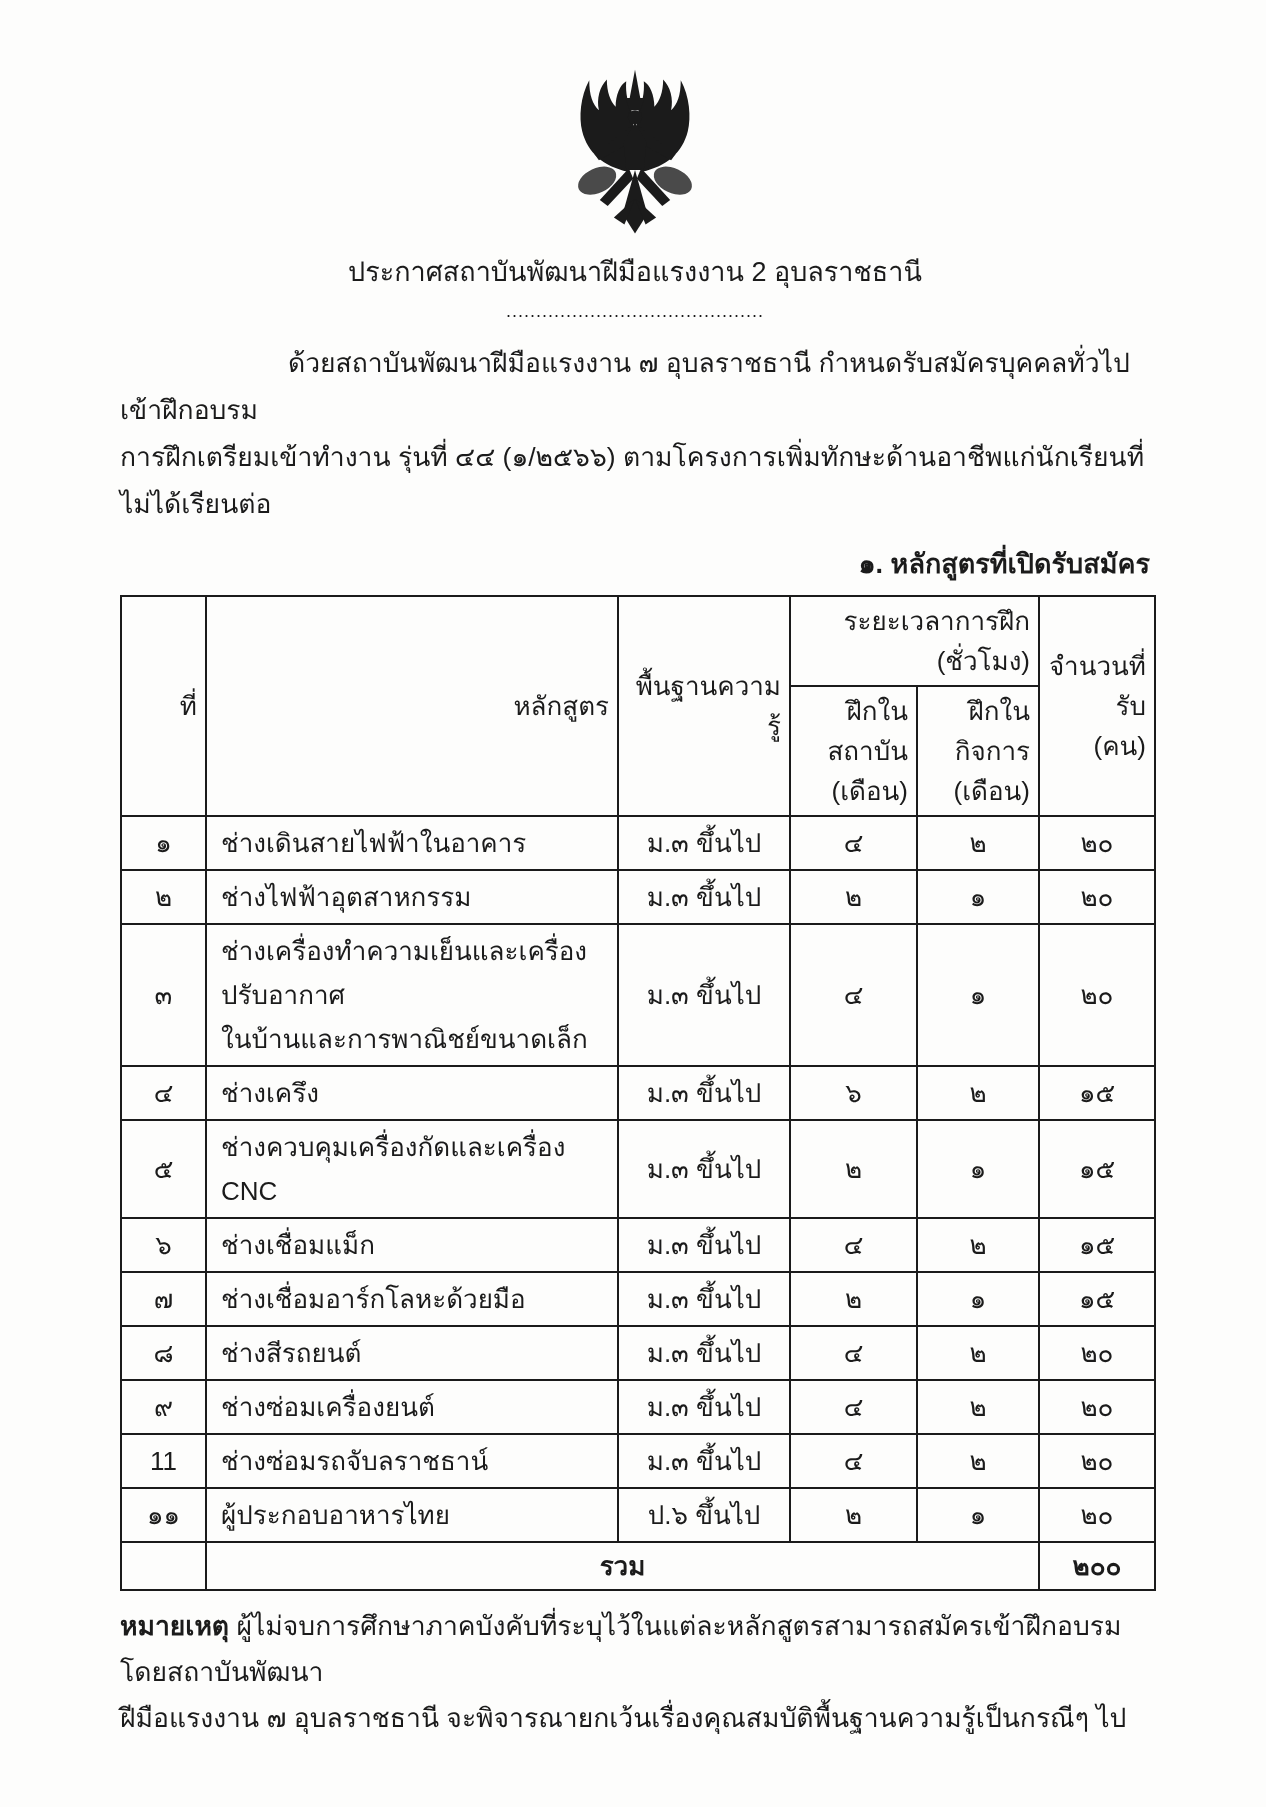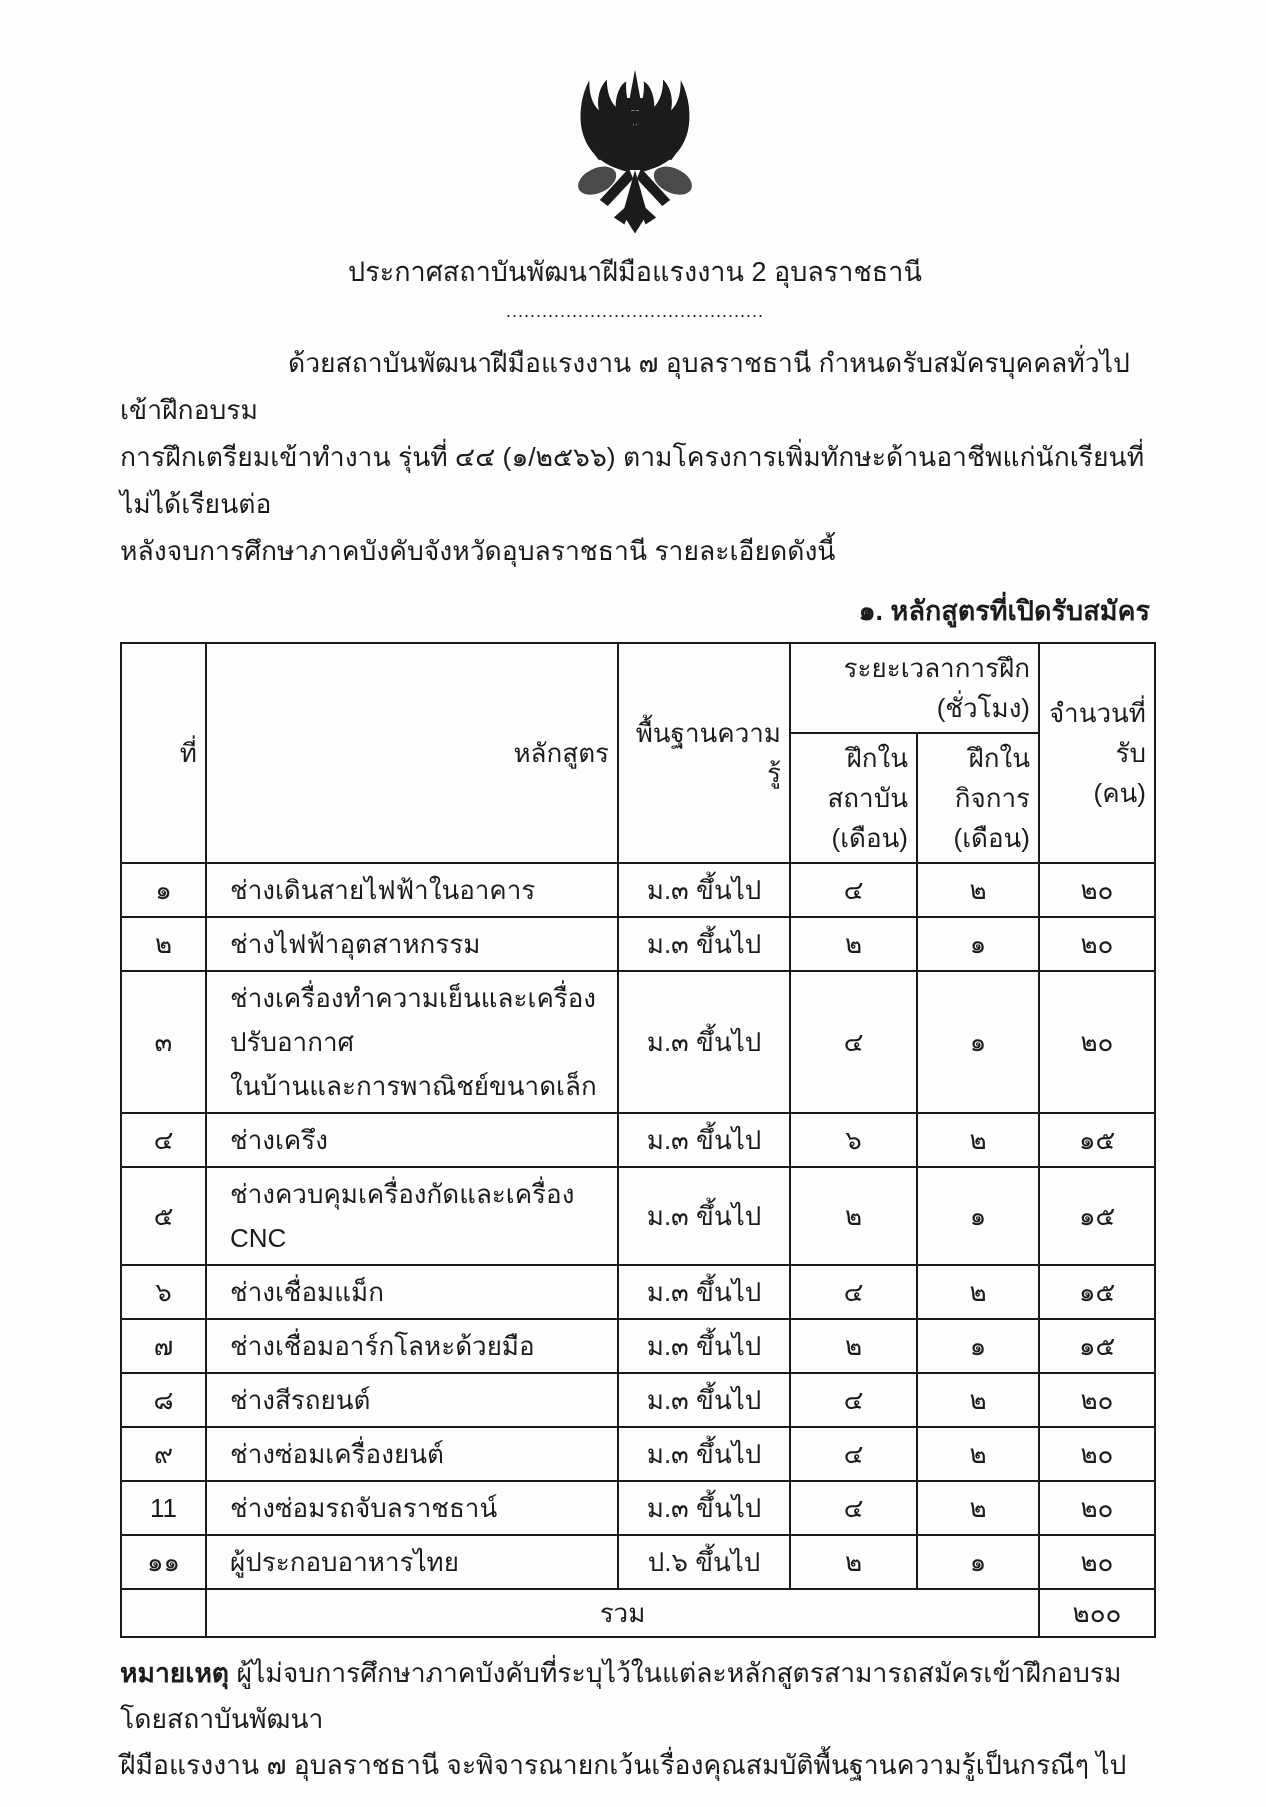--- a/index.html
+++ b/index.html
@@ -25,23 +25,23 @@
   table.courses col.c-inst{width:127px;}
   table.courses col.c-comp{width:122px;}
   table.courses col.c-quota{width:116px;}
   table.courses th, table.courses td{
     border:2px solid #1b1b1b;
     font-size:26px;line-height:36px;
     padding:4px 8px;vertical-align:middle;
     text-align:center;
   }
   table.courses th{font-weight:normal;white-space:pre-line;line-height:40px;text-align:right;}
-  table.courses td.course-cell{text-align:left;padding-left:23px;white-space:pre-line;line-height:44px;}
+  table.courses td.course-cell{text-align:left;padding-left:14px;white-space:pre-line;line-height:44px;}
   table.courses td{height:38px;}
-  table.courses .total-row td{font-weight:normal;}
+  table.courses .total-row td{font-weight:bold;}
   .note{font-size:26.5px;line-height:46px;margin-top:12px;}
   .note .lbl{font-weight:bold;}
 </style>
 </head>
 <body>
 
 <div class="page">
 
   <div class="emblem-wrap">
     <span>
@@ -75,21 +75,20 @@
       </svg>
     </span>
   </div>
 
   <div class="title">ประกาศสถาบันพัฒนาฝีมือแรงงาน 2 อุบลราชธานี</div>
   <div class="divider">...........................................</div>
 
   <div class="para">
     <span class="line indent">ด้วยสถาบันพัฒนาฝีมือแรงงาน ๗ อุบลราชธานี กำหนดรับสมัครบุคคลทั่วไป เข้าฝึกอบรม</span>
     <span class="line">การฝึกเตรียมเข้าทำงาน รุ่นที่ ๔๔ (๑/๒๕๖๖) ตามโครงการเพิ่มทักษะด้านอาชีพแก่นักเรียนที่ไม่ได้เรียนต่อ</span>
-    <span class="line">หลังจบการศึกษาภาคบังคับจังหวัดอุบลราชธานี รายละเอียดดังนี้</span>
   </div>
 
   <div class="sec-heading">๑.  หลักสูตรที่เปิดรับสมัคร</div>
 
   <table class="courses">
     <colgroup>
       <col class="c-no">
         <col class="c-course">
         <col class="c-basis">
         <col class="c-inst">

